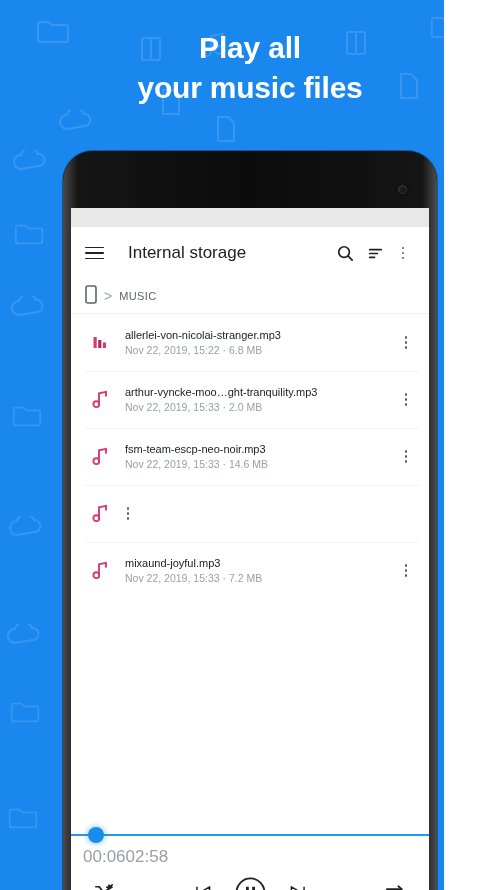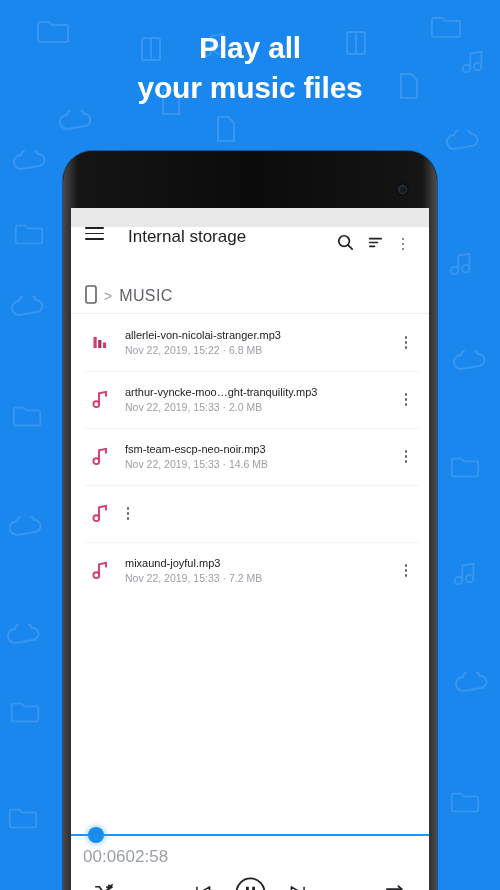--- a/index.html
+++ b/index.html
@@ -6,21 +6,21 @@
     margin: 0;
     padding: 0;
     background: #ffffff;
   }
   body {
     font-family: "Liberation Sans", sans-serif;
   }
 
   #screen {
     position: relative;
-    width: 500px;
+    width: 444px;
     height: 890px;
     overflow: hidden;
     background: #1a87ee;
   }
 
   
   .wm-layer {
     position: absolute;
     inset: 0;
     overflow: hidden;
@@ -105,20 +105,21 @@
     height: 19px;
     background: #e8e8e8;
     flex: 0 0 auto;
   }
 
   
   .appbar {
     flex: 0 0 auto;
     height: 52px;
     display: flex;
+    align-items: center;
     padding: 0 13px 0 14px;
     background: #ffffff;
   }
   .appbar-title {
     font-size: 17px;
     color: #202124;
     margin-left: 24px;
     flex: 1 1 auto;
     white-space: nowrap;
     overflow: hidden;
@@ -156,21 +157,21 @@
     align-items: center;
     padding: 0 14px;
     gap: 7px;
   }
   .bc-sep {
     color: #9aa0a6;
     font-size: 14px;
   }
   .bc-text {
     color: #5f6368;
-    font-size: 16px;
+    font-size: 11px;
     letter-spacing: 0.4px;
   }
   .bc-divider {
     height: 1px;
     background: #eceff1;
     margin: 0;
     flex: 0 0 auto;
   }
 
   

